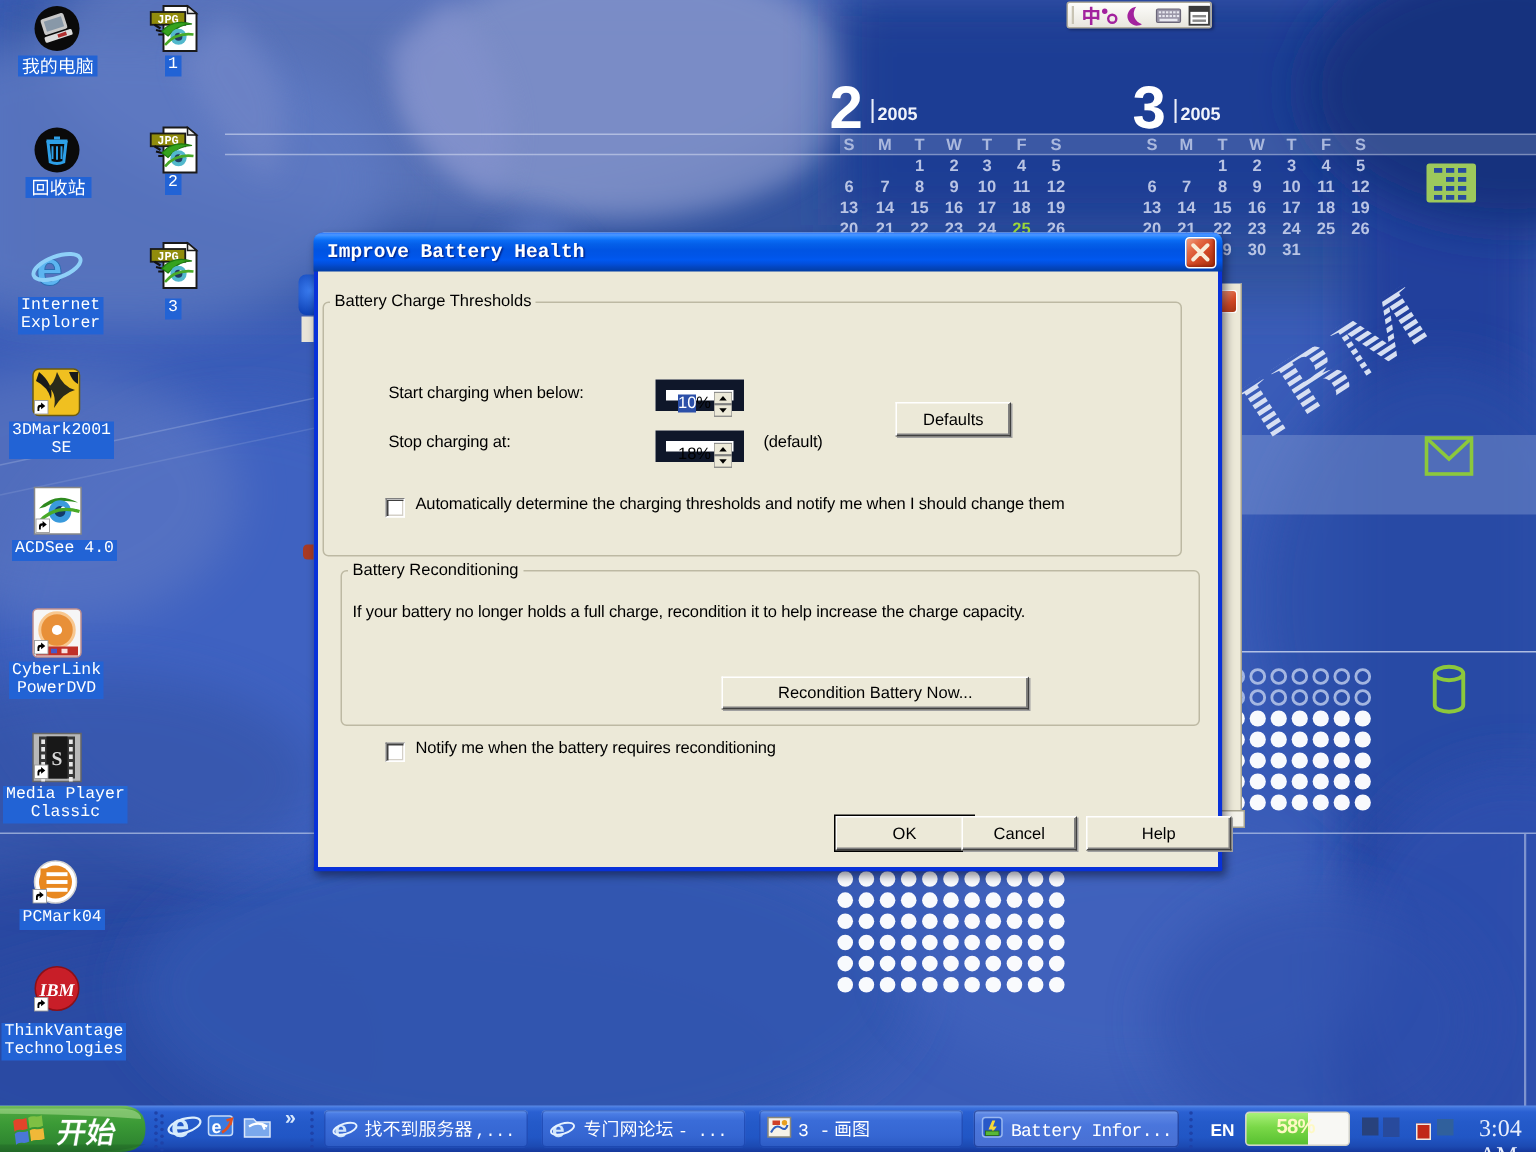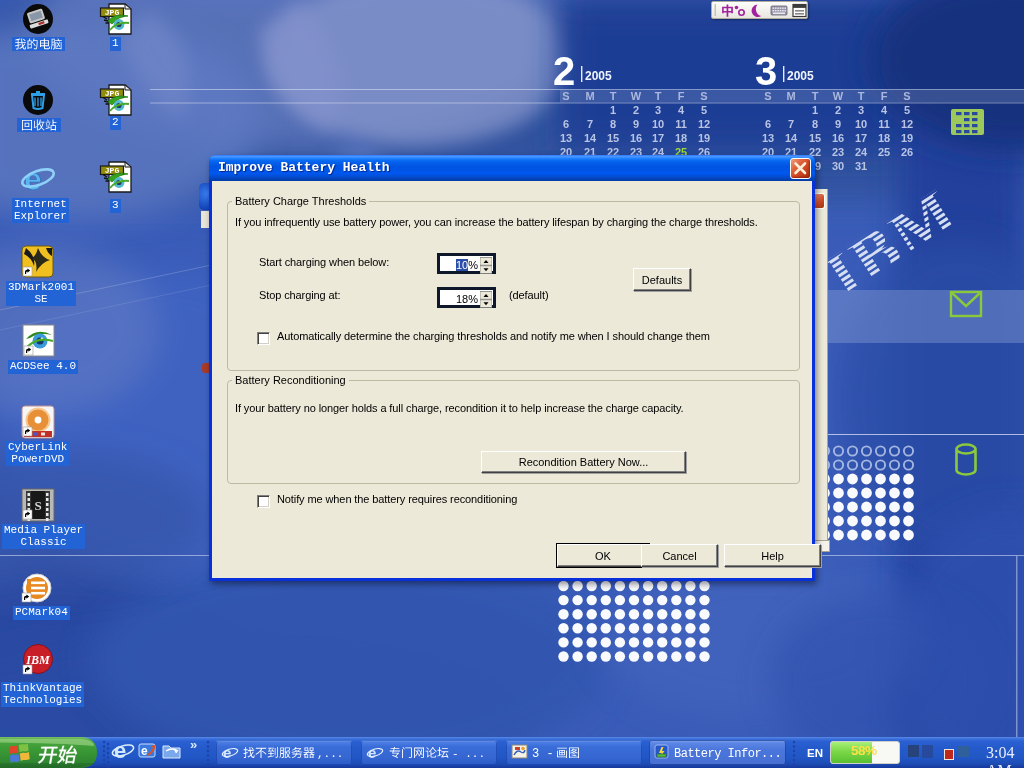--- a/index.html
+++ b/index.html
@@ -21,21 +21,21 @@
  color:#f8edd8;font-weight:bold;font-size:14px;text-align:center;line-height:19px;
  box-shadow:inset -1px -1px 2px rgba(120,20,0,.6)}
 .grp{position:absolute;border:1px solid #bdb9a3;border-radius:4px}
 .grplbl{position:absolute;top:-7px;left:4px;background:#ece9d8;padding:0 3px;font-size:11px;color:#000;white-space:pre}
 .t11{position:absolute;font-size:11px;color:#000;white-space:pre;letter-spacing:-0.1px}
 .btn{position:absolute;background:#ece9d8;border-top:1px solid #fff;border-left:1px solid #fff;
  border-right:1px solid #404040;border-bottom:1px solid #404040;
  box-shadow:inset -1px -1px 0 #808080,inset 1px 1px 0 #ece9d8, 1px 1px 0 #a0a0a0;
  font-size:11px;color:#000;text-align:center}
 .btn.def{outline:1px solid #000}
-.spin{position:absolute;width:59px;height:21px;background:#fff;border:3px solid #0f172a}
+.spin{position:absolute;width:59px;height:21px;background:#fff;border:7px solid #0f172a}
 .spin .txt{position:absolute;right:15px;top:3px;font-size:11px;white-space:pre}
 .spinbtns{position:absolute;right:1px;top:1px;width:12px;height:17px}
 .cb{position:absolute;width:13px;height:13px;background:#fff;border-top:1px solid #808080;border-left:1px solid #808080;
  border-bottom:1px solid #fff;border-right:1px solid #fff;box-shadow:inset 1px 1px 0 #404040,inset -1px -1px 0 #d4d0c8}
 
 #taskbar{position:absolute;left:0;top:737px;width:1024px;height:31px;
  background:linear-gradient(180deg,#5a8ae6 0%,#3a70dc 6%,#2a60d2 14%,#245ac9 36%,#2156c5 68%,#1c4ab2 88%,#15379b 100%)}
 .tkbtn{position:absolute;top:740px;height:25px;border-radius:3px;
  background:linear-gradient(180deg,#71a1ef 0%,#4a7ce4 10%,#3a6cd8 28%,#3566d2 70%,#2c5bc4 100%);
  box-shadow:inset 0 0 0 1px rgba(16,56,160,.55), inset 0 1px 0 rgba(160,200,255,.5)}
@@ -505,35 +505,34 @@
 
 <div id="dlg">
  <div id="tbar">
         <span class="cap">Improve Battery Health</span>
    <div id="xbtn">
           <svg width="19" height="19" viewBox="0 0 19 19" style="position:absolute;left:0;top:0">
      <path d="M4.5 4.5 L14 14 M14 4.5 L4.5 14" stroke="#f8edd8" stroke-width="2.6" stroke-linecap="round"></path>
           </svg>
         </div>
  </div>
- <div class="grp" style="left:15px;top:46px;width:573px;height:170px">
+ <div class="grp" style="left:3px;top:46px;width:573px;height:170px">
    <span class="grplbl">Battery Charge Thresholds</span>
  </div>
- <div class="t11" style="left:23px;top:61px">If you infrequently use battery power, you can increase the battery lifespan by charging the charge thresholds.</div>
  <div class="t11" style="left:47px;top:101px">Start charging when below:</div>
  <div class="spin" style="left:225px;top:98px">
    <span class="txt"><span style="background:#2b4fa8;color:#fff">10</span>%</span>
    <svg class="spinbtns" width="12" height="16" viewBox="0 0 12 16">
      <rect x="0" y="0" width="12" height="7.7" fill="#ece9d8" stroke="#808080" stroke-width=".8"></rect>
      <rect x="0" y="8.3" width="12" height="7.7" fill="#ece9d8" stroke="#808080" stroke-width=".8"></rect>
      <path d="M6 2.5 L8.5 5.5 L3.5 5.5 Z" fill="#000"></path>
      <path d="M3.5 10.7 L8.5 10.7 L6 13.7 Z" fill="#000"></path>
    </svg>
  </div>
- <div class="btn" style="left:421px;top:113px;width:58px;height:23px;line-height:22px">Defaults</div>
+ <div class="btn" style="left:385px;top:113px;width:77px;height:23px;line-height:22px">Defaults</div>
  <div class="t11" style="left:47px;top:134px">Stop charging at:</div>
  <div class="spin" style="left:225px;top:131.5px">
    <span class="txt">18%</span>
    <svg class="spinbtns" width="12" height="16" viewBox="0 0 12 16">
      <rect x="0" y="0" width="12" height="7.7" fill="#ece9d8" stroke="#808080" stroke-width=".8"></rect>
      <rect x="0" y="8.3" width="12" height="7.7" fill="#ece9d8" stroke="#808080" stroke-width=".8"></rect>
      <path d="M6 2.5 L8.5 5.5 L3.5 5.5 Z" fill="#000"></path>
      <path d="M3.5 10.7 L8.5 10.7 L6 13.7 Z" fill="#000"></path>
    </svg>
  </div>
@@ -687,19 +686,19 @@
 </g>
 <text x="317" y="20" font-size="11" fill="#fff" font-family="Liberation Mono,monospace">,...</text>
 <text x="452" y="20" font-size="11" fill="#fff" font-family="Liberation Mono,monospace">- ...</text>
 <text x="532" y="20" font-size="12" fill="#fff" font-family="Liberation Mono,monospace">3 -</text>
 <text x="674" y="20" font-size="12" fill="#fff" font-family="Liberation Mono,monospace" letter-spacing="-.5">Battery Infor...</text>
 <text x="807" y="20" font-size="11.5" font-weight="bold" fill="#fff" font-family="Liberation Sans,sans-serif">EN</text>
 </svg>
 
 <div class="abs" style="left:830px;top:741px;width:70px;height:23px;background:#f8f8f4;border-radius:3px;border:1px solid #d0d0c8"></div>
 <div class="abs" style="left:831px;top:742px;width:41px;height:21px;background:linear-gradient(180deg,#a8f078 0%,#7ad848 45%,#58c030 100%);border-radius:2px 0 0 2px"></div>
-<div class="abs" style="left:851px;top:743px;width:40px;font-size:13.5px;font-weight:bold;color:#fde047;letter-spacing:-.5px">58%</div>
+<div class="abs" style="left:851px;top:743px;width:40px;font-size:13.5px;font-weight:bold;color:#fef9c3;letter-spacing:-.5px">58%</div>
 <div class="abs" style="left:908px;top:745px;width:11px;height:12px;background:#28427c"></div>
 <div class="abs" style="left:922px;top:745px;width:11px;height:13px;background:#284a9c"></div>
 <div class="abs" style="left:944px;top:749px;width:10px;height:11px;background:#c02818;border:1px solid #f0e8e0"></div>
 <div class="abs" style="left:958px;top:746px;width:11px;height:11px;background:#30609c"></div>
 <div class="abs" style="left:986px;top:744px;color:#e8eefc;font-size:16px;font-family:Liberation Serif, serif">3:04 AM</div>
 
 </div>
 </body></html>

